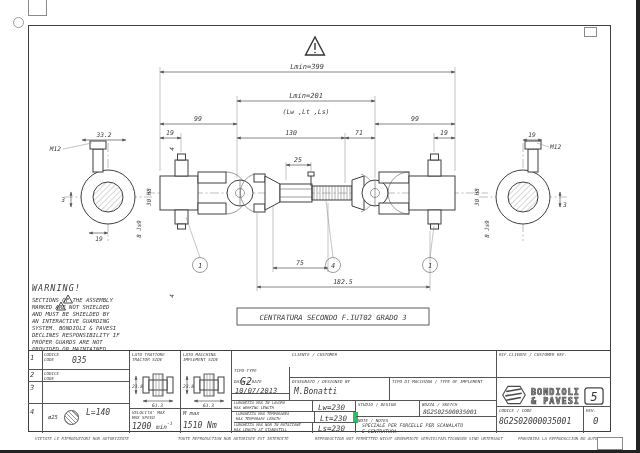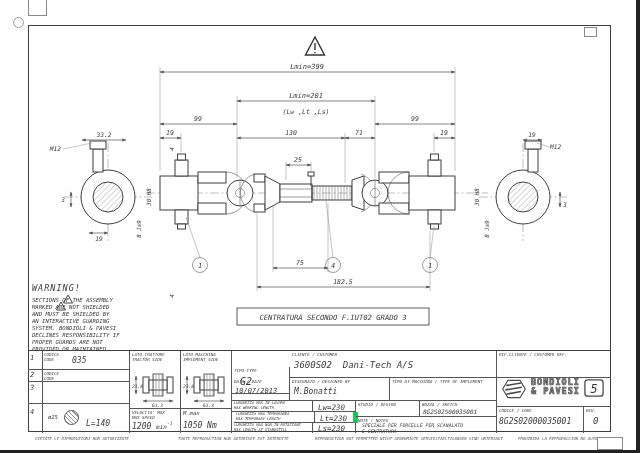--- a/index.html
+++ b/index.html
@@ -230,21 +230,21 @@
     </div>
     <div class="cell" style="left:0;top:31px;width:102px;height:22px;border-right:1px solid #555;border-bottom:1px solid #555;">
       <span style="position:absolute;left:2px;top:2px;font-size:7px;">3</span>
       <span style="position:absolute;left:14px;top:0;width:1px;height:22px;background:#555;"></span>
     </div>
     <div class="cell" style="left:0;top:53px;width:102px;height:29px;border-right:1px solid #555;">
       <span style="position:absolute;left:2px;top:4px;font-size:7px;">4</span>
       <span style="position:absolute;left:14px;top:0;width:1px;height:29px;background:#555;"></span>
       <span style="position:absolute;left:20px;top:10px;font-size:5.5px;">ø25</span>
       <span class="hatchball" style="position:absolute;left:36px;top:6px;"></span>
-      <span style="position:absolute;left:58px;top:15px;font-size:8px;">L=140</span>
+      <span style="position:absolute;left:58px;top:4px;font-size:8px;">L=140</span>
     </div>
 
     <div class="cell" style="left:102px;top:0;width:51px;height:58px;border-right:1px solid #555;border-bottom:1px solid #555;">
       <div class="lab"><span>LATO TRATTORE</span><br><span style="font-style:italic">TRACTOR SIDE</span></div>
       <svg style="left:1px;top:12px;" width="49" height="46" viewBox="0 0 49 46">
         <line class="dim" x1="5" y1="13" x2="5" y2="31" marker-start="url(#ar)" marker-end="url(#ar)"></line>
         <text x="1" y="25" font-size="4.6">23.8</text>
         <rect class="part" x="12" y="14" width="6" height="16"></rect>
         <rect class="part" x="36" y="14" width="6" height="16"></rect>
         <rect class="part" x="18" y="17" width="18" height="10"></rect>
@@ -267,35 +267,34 @@
         <text x="21" y="44" font-size="4.6">61.3</text>
       </svg>
     </div>
 
     <div class="cell" style="left:102px;top:58px;width:51px;height:24px;border-right:1px solid #555;">
       <div class="lab"><span>VELOCITA' MAX</span><br><span>MAX SPEED</span></div>
       <div style="position:absolute;left:2px;top:12px;font-size:8px;"><span>1200</span> <span style="font-size:6px;">min</span><sup style="font-size:4.5px;">-1</sup></div>
     </div>
     <div class="cell" style="left:153px;top:58px;width:51px;height:24px;border-right:1px solid #555;">
       <div style="position:absolute;left:2px;top:1px;font-size:5.5px;">M max</div>
-      <div style="position:absolute;left:2px;top:12px;font-size:8px;">1050 Nm</div>
+      <div style="position:absolute;left:2px;top:12px;font-size:8px;">1510 Nm</div>
     </div>
 
     <div class="cell" style="left:204px;top:16px;width:58px;height:27px;border-right:1px solid #555;border-bottom:1px solid #555;">
       <div class="lab">TIPO-TYPE</div>
       <div style="position:absolute;left:8px;top:9px;font-size:10px;">G2</div>
     </div>
     <div class="cell" style="left:204px;top:27px;width:58px;height:23px;border-right:1px solid #555;border-bottom:1px solid #555;">
       <div class="lab">DATA / DATE</div>
       <div style="position:absolute;left:3px;top:9px;font-size:7px;">10/07/2013</div>
     </div>
 
     <div class="cell" style="left:262px;top:0;width:207px;height:27px;border-right:1px solid #555;border-bottom:1px solid #555;">
       <div class="lab">CLIENTE / CUSTOMER</div>
-      <div style="position:absolute;left:4px;top:9px;font-size:9px;white-space:pre;">3600S02  Dani-Tech A/S</div>
     </div>
     <div class="cell" style="left:469px;top:0;width:114px;height:27px;border-bottom:1px solid #555;">
       <div class="lab">RIF.CLIENTE / CUSTOMER REF.</div>
     </div>
 
     <div class="cell" style="left:262px;top:27px;width:100px;height:23px;border-right:1px solid #555;border-bottom:1px solid #555;">
       <div class="lab">DISEGNATO / DESIGNED BY</div>
       <div style="position:absolute;left:4px;top:9px;font-size:8px;">M.Bonatti</div>
     </div>
     <div class="cell" style="left:362px;top:27px;width:107px;height:23px;border-right:1px solid #555;border-bottom:1px solid #555;">
@@ -323,21 +322,21 @@
     </div>
     <div class="cell" style="left:392px;top:50px;width:77px;height:16px;border-right:1px solid #555;border-bottom:1px solid #555;">
       <div class="lab">BOZZA / SKETCH</div>
       <div style="position:absolute;left:3px;top:7px;font-size:6px;">8G2S02500035001</div>
     </div>
     <div class="cell" style="left:328px;top:66px;width:141px;height:16px;border-right:1px solid #555;">
       <div class="lab">NOTE / NOTES</div>
       <div style="position:absolute;left:6px;top:6px;font-size:4.8px;line-height:1.25;"><span>SPECIALE PER FORCELLE PER SCANALATO</span><br><span>E CENTRATURA</span></div>
     </div>
 
-    <div class="cell" style="left:469px;top:27px;width:114px;height:29px;border-bottom:1px solid #555;display:flex;align-items:flex-start;gap:4px;padding-left:4px;">
+    <div class="cell" style="left:469px;top:27px;width:114px;height:29px;border-bottom:1px solid #555;display:flex;align-items:flex-end;gap:4px;padding-left:4px;">
       <svg width="26" height="22" viewBox="0 0 30 24" style="position:static;">
         <path d="M8,2 L22,2 L28,12 L22,22 L8,22 L2,12 Z" fill="none" stroke="#4a4a4a" stroke-width="1.3"></path>
         <path d="M6,8 L23,5 M5,13 L24,10 M6,18 L23,15" stroke="#4a4a4a" stroke-width="1.8" fill="none"></path>
       </svg>
       <div class="brandtxt">
         <div>BONDIOLI</div>
         <div>&amp; PAVESI</div>
       </div>
       <svg width="20" height="20" viewBox="0 0 22 20" style="position:static;">
         <rect x="1" y="1" width="20" height="18" rx="3" fill="none" stroke="#4a4a4a" stroke-width="1.4"></rect>

